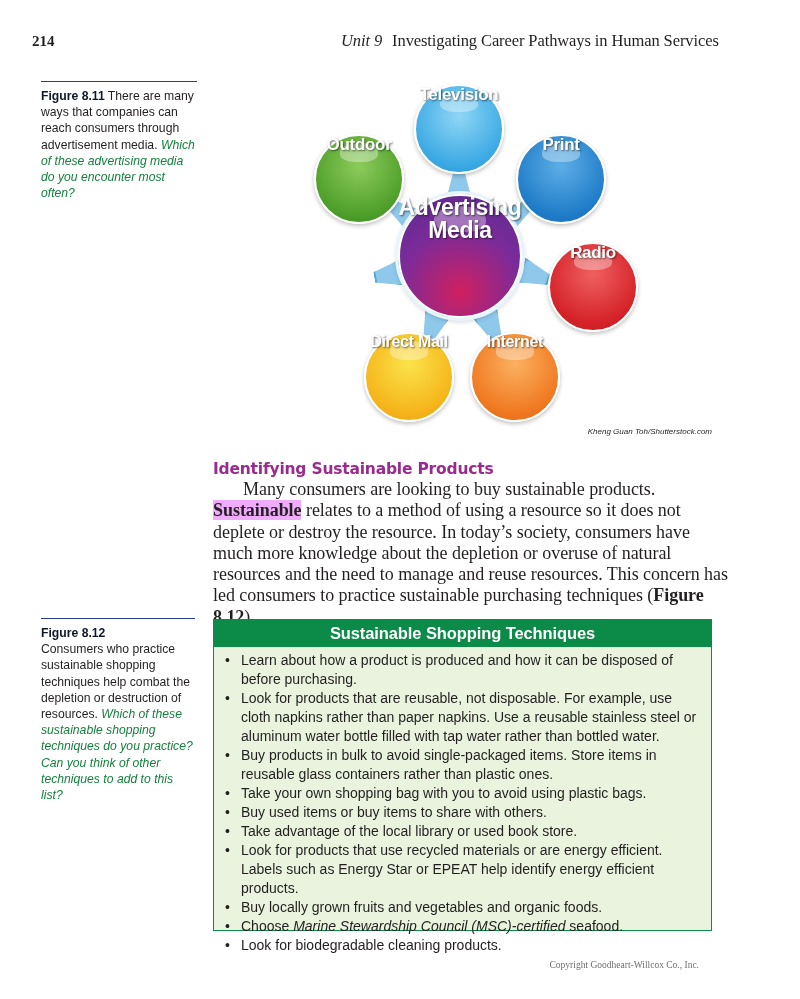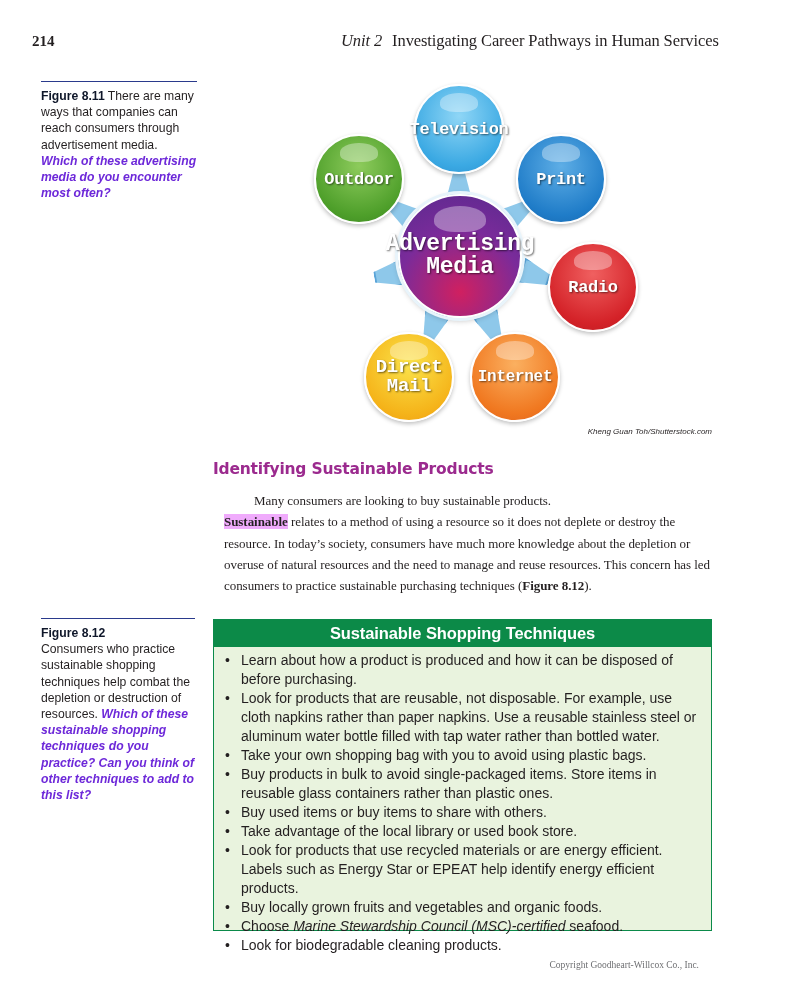--- a/index.html
+++ b/index.html
@@ -3,61 +3,61 @@
 <meta charset="utf-8">
 <style>
   html, body { margin:0; padding:0; background:#ffffff; }
   body { width:800px; height:999px; position:relative; overflow:hidden; font-family:"Liberation Serif", serif; color:#231f20; }
   .page-num { position:absolute; left:32px; top:33px; font-size:15px; font-weight:bold; font-family:"Liberation Serif", serif; }
   .running-head { position:absolute; left:341px; top:31px; font-size:16.5px; letter-spacing:-0.1px; }
   .running-head .unit { font-style:italic; margin-right:10px; }
 
   .caption { position:absolute; left:41px; width:156px; font-family:"Liberation Sans", sans-serif; font-size:12.2px; line-height:16.2px; color:#231f20; border-top:1.5px solid #2a3a8c; padding-top:6px; }
   .caption .fig { color:#0f172a; font-weight:bold; }
-  .caption .q { color:#6d28d9; font-style:italic;font-weight:bold; }
+  .caption .q { color:#15803d; font-style:italic; }
   #cap1 { top:81px; }
   #cap2 { top:618px; width:154px; }
 
   
   .diagram { position:absolute; left:280px; top:82px; width:340px; height:345px; }
   .spoke { position:absolute; background:#8ec8ea; border:2px solid #5aa4d8; box-sizing:border-box; }
-  .ball { position:absolute; border-radius:50%; display:flex; align-items:center; justify-content:center; text-align:center; color:#fff; font-family:Liberation Mono, monospace; font-weight:bold; text-shadow:1px 1px 2px rgba(0,0,0,0.55); line-height:1.0; box-shadow: 0 2px 4px rgba(0,0,0,0.25); border:2px solid #fff; box-sizing:border-box; }
+  .ball { position:absolute; border-radius:50%; display:flex; justify-content:center; text-align:center; color:#fff; font-family:Liberation Sans, sans-serif; font-weight:bold; text-shadow:1px 1px 2px rgba(0,0,0,0.55); line-height:1.0; box-shadow: 0 2px 4px rgba(0,0,0,0.25); border:2px solid #fff; box-sizing:border-box; }
   .ball::before { content:""; position:absolute; top:8%; left:28%; width:44%; height:22%; border-radius:50% 50% 40% 40%; background:rgba(255,255,255,0.35); }
   .ball span { position:relative; z-index:2; letter-spacing:-0.3px; }
   .b-tv { left:134px; top:2px; width:90px; height:90px; background: radial-gradient(circle at 50% 35%, #8fd6f6, #3ba9e3 70%, #2a8fd0); font-size:17px; }
   .b-outdoor { left:34px; top:52px; width:90px; height:90px; background: radial-gradient(circle at 50% 35%, #8dcb5c, #4e9f2a 70%, #3a8420); font-size:17px; }
   .b-print { left:236px; top:52px; width:90px; height:90px; background: radial-gradient(circle at 50% 35%, #5eaee6, #1f7cc8 70%, #1766ad); font-size:17px; }
   .b-center { left:118px; top:112px; width:124px; height:124px; background: radial-gradient(circle at 50% 80%, #d02060, #7a2b9a 55%, #5a2a8e); font-size:23px; box-shadow:0 0 0 3px #e8f4fb, 0 2px 6px rgba(0,0,0,0.3); }
   .b-radio { left:268px; top:160px; width:90px; height:90px; background: radial-gradient(circle at 50% 35%, #f06060, #d42228 70%, #b81a20); font-size:17px; }
   .b-tele { left:8px; top:160px; width:90px; height:90px; background: radial-gradient(circle at 50% 35%, #c4d860, #92b02a 70%, #7e9a1e); font-size:16px; }
-  .b-direct { left:84px; top:250px; width:90px; height:90px; background: radial-gradient(circle at 50% 35%, #fbe34a, #f5b41a 70%, #ef9a10); font-size:19px; }
+  .b-direct { left:84px; top:250px; width:90px; height:90px; background: radial-gradient(circle at 50% 35%, #fbe34a, #f5b41a 70%, #ef9a10); font-size:16px; }
   .b-internet { left:190px; top:250px; width:90px; height:90px; background: radial-gradient(circle at 50% 35%, #fbb060, #f07820 70%, #e0601a); font-size:16px; }
 
   .credit { position:absolute; right:88px; top:427px; font-family:"Liberation Sans", sans-serif; font-style:italic; font-size:8px; color:#231f20; }
 
   .section { position:absolute; left:213px; top:459px; width:520px; }
   .section h3 { margin:0; font-family:"DejaVu Sans", sans-serif; font-size:15.5px; font-weight:bold; color:#9b2a8e; letter-spacing:-0.2px; line-height:20px; }
-  .section p { margin:11px; font-size:13px; line-height:21.3px; letter-spacing:-0.05px; }
+  .section p { margin:0; font-size:18px; line-height:21.3px; letter-spacing:-0.05px; }
   .indent { display:inline-block; width:30px; }
   .term { background:#f0abfc; font-weight:bold; }
 
   .box { position:absolute; left:213px; top:619px; width:499px; height:312px; border:1.5px solid #0b8a4a; box-sizing:border-box; background:#e9f3de; }
   .box-head { background:#0c8a48; color:#ffffff; font-family:"Liberation Sans", sans-serif; font-weight:bold; font-size:16.5px; text-align:center; height:27px; line-height:27px; letter-spacing:-0.1px; }
   .box ul { list-style:none; margin:0; padding:4px 8px 0 8px; font-family:"Liberation Sans", sans-serif; font-size:14px; line-height:19px; color:#231f20; }
   .box li { position:relative; padding-left:19px; }
   .box li::before { content:"•"; position:absolute; left:3px; top:0; }
 
   .copyright { position:absolute; right:101px; top:960px; font-family:Liberation Serif, serif; font-size:9.5px; color:#6d6e71; }
 </style>
 </head>
 <body>
 
 <div class="page-num">214</div>
 <div class="running-head">
-  <span class="unit">Unit 2</span><span>Investigating Career Pathways in Human Services</span>
+  <span class="unit">Unit 9</span><span>Investigating Career Pathways in Human Services</span>
 </div>
 
 <div class="caption" id="cap1">
   <span class="fig">Figure 8.11</span><span> There are many ways that companies can reach consumers through advertisement media. </span><span class="q">Which of these advertising media do you encounter most often?</span>
 </div>
 
 <div class="diagram">
 
   <div class="spoke" style="left:166px;top:88px;width:26px;height:30px;clip-path:polygon(30% 0,70% 0,100% 100%,0 100%);"></div>
   <div class="spoke" style="left:108px;top:118px;width:30px;height:26px;transform:rotate(35deg);clip-path:polygon(0 30%,0 70%,100% 100%,100% 0);"></div>
@@ -99,22 +99,22 @@
 
 <div class="caption" id="cap2">
   <span class="fig">Figure 8.12</span><br><span>Consumers who practice sustainable shopping techniques help combat the depletion or destruction of resources. </span><span class="q">Which of these sustainable shopping techniques do you practice? Can you think of other techniques to add to this list?</span>
 </div>
 
 <div class="box">
   <div class="box-head">Sustainable Shopping Techniques</div>
   <ul>
     <li>Learn about how a product is produced and how it can be disposed of before purchasing.</li>
     <li>Look for products that are reusable, not disposable. For example, use cloth napkins rather than paper napkins. Use a reusable stainless steel or aluminum water bottle filled with tap water rather than bottled water.</li>
+    <li>Buy products in bulk to avoid single-packaged items. Store items in reusable glass containers rather than plastic ones.</li>
     <li>Take your own shopping bag with you to avoid using plastic bags.</li>
-    <li>Buy products in bulk to avoid single-packaged items. Store items in reusable glass containers rather than plastic ones.</li>
     <li>Buy used items or buy items to share with others.</li>
     <li>Take advantage of the local library or used book store.</li>
     <li>Look for products that use recycled materials or are energy efficient. Labels such as Energy Star or EPEAT help identify energy efficient products.</li>
     <li>Buy locally grown fruits and vegetables and organic foods.</li>
     <li><span>Choose </span><i>Marine Stewardship Council (MSC)-certified</i><span> seafood.</span></li>
     <li>Look for biodegradable cleaning products.</li>
   </ul>
 </div>
 
 <div class="copyright">Copyright Goodheart-Willcox Co., Inc.</div>

